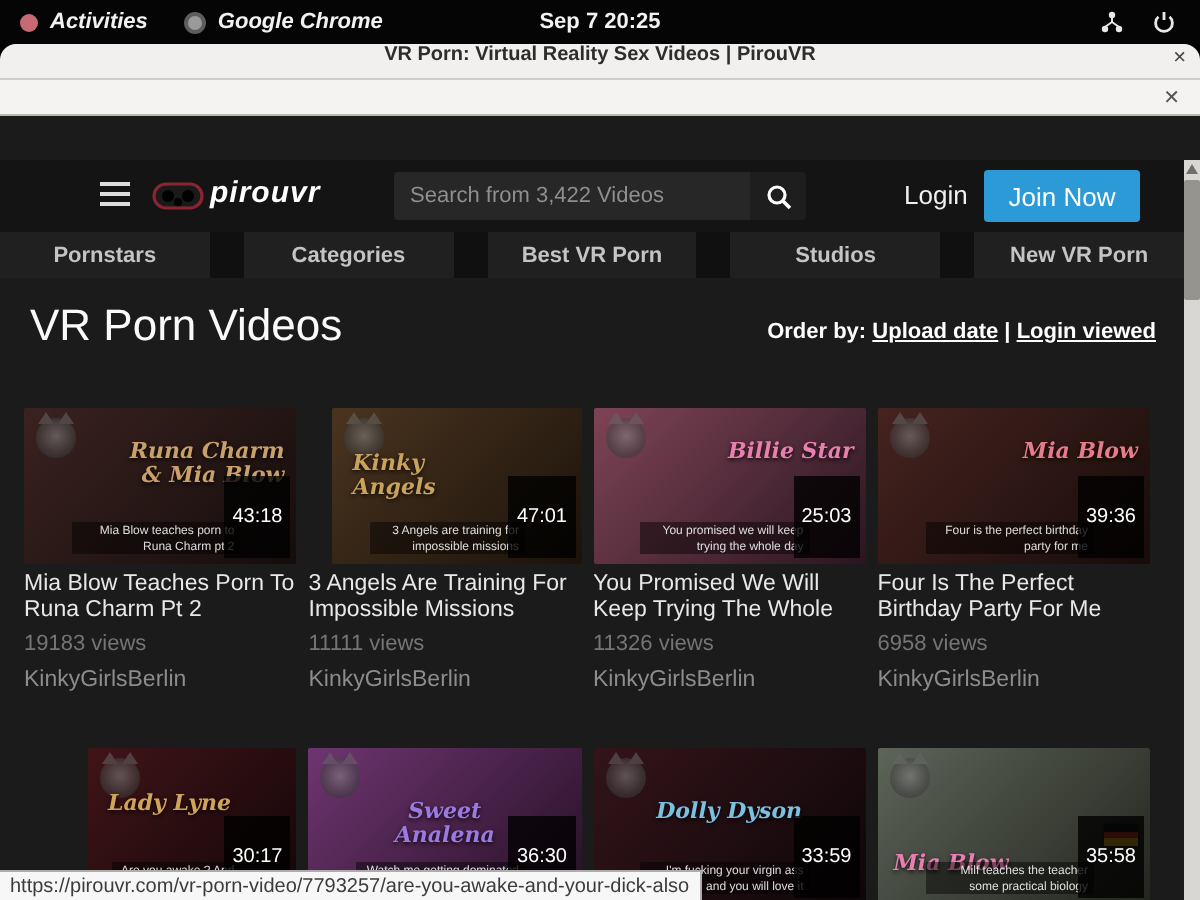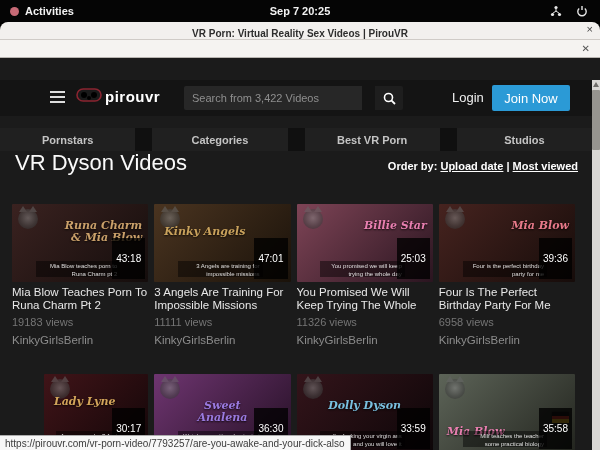--- a/index.html
+++ b/index.html
@@ -2,69 +2,69 @@
 <html><head>
 <meta charset="utf-8">
 <style>
   * { margin:0; padding:0; box-sizing:border-box; }
   html,body { width:600px; height:450px; overflow:hidden; background:#000;
     font-family:"Liberation Sans", sans-serif; }
 
   
   .sysbar { position:absolute; top:0; left:0; width:600px; height:22px; background:#050505;
     color:#f2f2f2; font-size:11px; display:flex; align-items:center; }
-  .sysbar .left { display:flex; align-items:center; gap:18px; padding-left:10px; }
+  .sysbar .left { display:flex; align-items:center; gap:18px; padding-left:10px;font-style:italic; }
   .sys-item { display:flex; align-items:center; gap:6px; font-weight:bold; }
   .dot-icon { width:9px; height:9px; border-radius:50%; background:#c76a76; display:inline-block; }
   .chrome-icon { width:11px; height:11px; border-radius:50%; background:#9a9a9a;
     border:2px solid #5d5d5d; display:inline-block; }
   .sysbar .clock { position:absolute; left:0; right:0; text-align:center; font-weight:bold; }
   .sysbar .right { margin-left:auto; display:flex; align-items:center; gap:14px; padding-right:12px; z-index:2; }
   .sysbar svg { display:block; }
 
   
   .window { position:absolute; top:22px; left:0; width:600px; height:428px;
     border-radius:8px 8px 0 0; overflow:hidden; background:#1b1b1b; }
   .titlebar { height:17px; background:#f2f0ee; color:#2d2d2d; font-size:10px; font-weight:bold;
-    display:flex; align-items:flex-end; justify-content:center; position:relative; }
+    display:flex; align-items:flex-start; justify-content:center; position:relative; }
   .titlebar .win-close { position:absolute; right:7px; top:1px; color:#444; font-size:11px;
     font-weight:normal; cursor:default; }
   .infobar { height:19px; background:#f5f3f1; border-top:1px solid #cfcbc7; border-bottom:1px solid #b9b5b1;
     color:#3a3a3a; font-size:10px; display:flex; align-items:center; padding:0 10px; }
   .infobar .info-close { margin-left:auto; color:#555; font-size:10px; }
 
   
   .viewport { position:absolute; top:58px; left:0; width:592px; height:392px;
     background:#1b1b1b; overflow:hidden; }
 
   
   .scrollbar { position:absolute; top:58px; right:0; width:8px; height:392px; background:#d9d7d4; }
   .scrollbar .arrow { position:absolute; top:2px; left:1px; width:0; height:0;
     border-left:3px solid transparent; border-right:3px solid transparent; border-bottom:5px solid #6f6d6a; }
   .scrollbar .thumb { position:absolute; top:10px; left:0; width:8px; height:60px; background:#96948f; }
 
   
   .navbar { position:absolute; top:0; left:0; width:592px; height:36px; background:#141414; }
   .hamburger { position:absolute; left:50px; top:11px; width:15px; cursor:pointer; }
   .hamburger i { display:block; height:2px; background:#ddd; margin-bottom:3px; }
-  .logo { position:absolute; left:76px; top:8px; display:flex; align-items:flex-start; gap:3px; cursor:pointer; }
+  .logo { position:absolute; left:76px; top:8px; display:flex; align-items:flex-end; gap:3px; cursor:pointer;font-style:italic; }
   .logo-text { color:#fff; font-size:15px; font-weight:bold; letter-spacing:.5px; }
-  .search-box { position:absolute; left:184px; top:6px; width:178px; height:24px; background:#272727;
+  .search-box { position:absolute; left:197px; top:6px; width:178px; height:24px; background:#272727;
     border:none; border-radius:2px 0 0 2px; color:#bbb; font-size:11px; padding:0 8px;
     font-family:"Liberation Sans", sans-serif; }
   .search-box::placeholder { color:#8f8f8f; }
   .search-btn { position:absolute; left:375px; top:6px; width:28px; height:24px; background:#1e1e1e;
     border:none; border-radius:0 2px 2px 0; display:flex; align-items:center; justify-content:center; cursor:pointer; }
   .login { position:absolute; left:452px; top:10px; color:#f0f0f0; font-size:13px; cursor:pointer; }
   .join-btn { position:absolute; left:492px; top:5px; width:78px; height:26px; background:#2b9ad6;
     border:none; border-radius:2px; color:#fff; font-size:13px; cursor:pointer;
     font-family:"Liberation Sans", sans-serif; }
 
   
-  .menubar { position:absolute; top:48px; left:0; width:592px; height:23px; background:#101010;
+  .menubar { position:absolute; top:36px; left:0; width:592px; height:23px; background:#101010;
     display:flex; gap:17px; }
   .menu-item { flex:1; background:#202020; color:#c4c4c4; font-size:11px; font-weight:bold;
     display:flex; align-items:center; justify-content:center; cursor:pointer; }
 
   
   .heading { position:absolute; left:15px; top:70px; color:#fafafa; font-size:22px; font-weight:500; }
   .orderby { position:absolute; right:14px; top:80px; color:#fff; font-size:11px; font-weight:bold; }
   .orderby a { color:#fff; text-decoration:underline; cursor:pointer; }
 
   
@@ -104,20 +104,24 @@
 </style>
 </head>
 <body>
 
 <div class="sysbar">
   <div class="left">
     <span class="sys-item">
       <span class="dot-icon"></span>
       <span>Activities</span>
     </span>
+    <span class="sys-item">
+      <span class="chrome-icon"></span>
+      <span>Google Chrome</span>
+    </span>
   </div>
   <span class="clock">Sep 7 20:25</span>
   <div class="right">
     <svg width="12" height="12" viewBox="0 0 12 12">
       <circle cx="6" cy="2.5" r="1.6" fill="#e8e8e8"></circle>
         <circle cx="2.5" cy="9.5" r="1.6" fill="#e8e8e8"></circle>
       <circle cx="9.5" cy="9.5" r="1.6" fill="#e8e8e8"></circle>
       <path d="M6 3.5 L6 6 M6 6 L2.5 8.5 M6 6 L9.5 8.5" stroke="#e8e8e8" stroke-width="1" fill="none"></path>
     </svg>
     <svg width="12" height="12" viewBox="0 0 12 12">
@@ -164,44 +168,45 @@
       </button>
       <span class="login">Login</span>
       <button class="join-btn">Join Now</button>
     </div>
 
     <div class="menubar">
       <div class="menu-item">Pornstars</div>
       <div class="menu-item">Categories</div>
       <div class="menu-item">Best VR Porn</div>
       <div class="menu-item">Studios</div>
+      <div class="menu-item">New VR Porn</div>
     </div>
 
-    <div class="heading">VR Dyson Videos</div>
+    <div class="heading">VR Porn Videos</div>
     <div class="orderby">
       <span>Order by:</span>
       <a>Upload date</a>
       <span>|</span>
-      <a>Most viewed</a>
+      <a>Login viewed</a>
     </div>
 
     <div class="grid">
         <div class="card">
           <div class="thumb pos-right" style="background: linear-gradient(135deg, rgb(58, 34, 32), rgb(20, 13, 12));">
             <span class="watermark"></span>
             <span class="overlay-name" style="color: rgb(202, 160, 106);">Runa Charm &amp; Mia Blow</span>
             <span class="caption">Mia Blow teaches porn to Runa Charm pt 2</span>
             <span class="duration">43:18</span>
           </div>
           <div class="vtitle">Mia Blow Teaches Porn To Runa Charm Pt 2</div>
           <div class="views">19183 views</div>
           <div class="studio">KinkyGirlsBerlin</div>
         </div>
         <div class="card">
-          <div class="thumb pos-left" style="background: linear-gradient(135deg, rgb(74, 52, 32), rgb(26, 18, 10));">
+          <div class="thumb pos-left" style="background: linear-gradient(135deg, rgb(74, 52, 32), rgb(26, 18, 10)); margin-left: 12px;">
             <span class="watermark"></span>
             <span class="overlay-name" style="color: rgb(201, 162, 92);">Kinky Angels</span>
             <span class="caption">3 Angels are training for impossible missions</span>
             <span class="duration">47:01</span>
           </div>
           <div class="vtitle">3 Angels Are Training For Impossible Missions</div>
           <div class="views">11111 views</div>
           <div class="studio">KinkyGirlsBerlin</div>
         </div>
         <div class="card">

